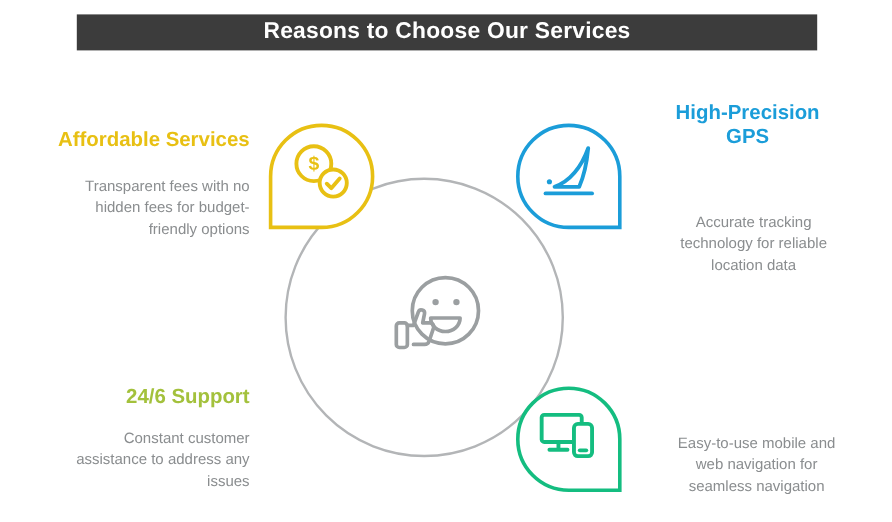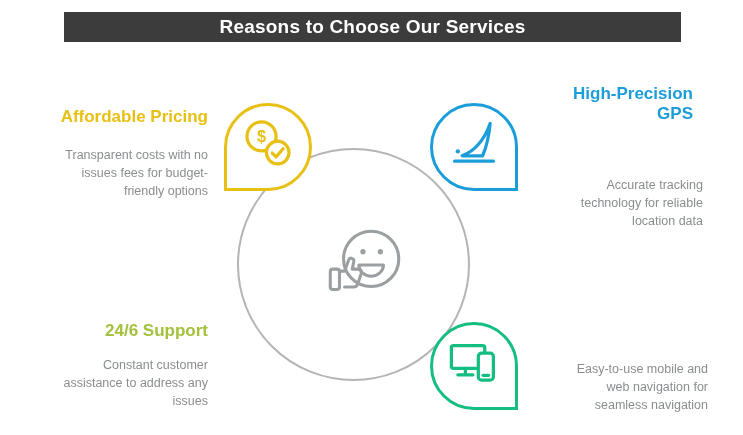--- a/index.html
+++ b/index.html
@@ -21,21 +21,21 @@
   .round-l{border-radius:50% 50% 50% 0;}
   .round-r{border-radius:50% 50% 0 50%;}
   .c-yellow{color:var(--accent-yellow,#e8c013);}
   .c-blue{color:var(--accent-blue,#1b9dd9);}
   .c-lime{color:var(--accent-lime,#a3c13c);}
   .c-green{color:var(--accent-green,#14bd80);}
 
   .quad-heading{position:absolute;font-weight:700;font-size:17px;line-height:1.2;z-index:3;}
   .quad-desc{position:absolute;color:var(--neutral-gray,#8a8d8f);font-size:12.5px;line-height:1.45;z-index:3;}
   .ta-r{text-align:right;}
-  .ta-l{text-align:right;}
+  .ta-l{text-align:center;}
 
   .h-pricing{right:535px;top:107px;width:190px;}
   .d-pricing{right:535px;top:146px;width:150px;}
   .h-gps{left:553px;top:84px;width:140px;}
   .d-gps{left:553px;top:150px;width:150px;margin-top:26px;}
   .h-support{right:535px;top:321px;width:190px;}
   .d-support{right:535px;top:356px;width:150px;}
   .h-platforms{left:553px;top:300px;width:130px;}
   .d-platforms{left:553px;top:360px;width:155px;}
 
@@ -63,22 +63,22 @@
       </g>
       <circle cx="44" cy="33" r="2.6" fill="currentColor"></circle>
       <circle cx="61" cy="33" r="2.6" fill="currentColor"></circle>
       <g fill="none" stroke="currentColor" stroke-width="3" stroke-linecap="round" stroke-linejoin="round">
         <rect x="12" y="50" width="9" height="20" rx="2.5"></rect>
         <path d="M21 52 h5 l4 -11 c1.2 -3 5.5 -1.6 5 1.5 l-1.5 7.5 h6 c2.5 0 3.5 2.2 2.8 4.2 l-3.5 10.5 c-0.6 1.8 -2 2.8 -3.8 2.8 h-9"></path>
       </g>
     </svg>
   </div>
 
-  <div class="quad-heading ta-r h-pricing c-yellow">Affordable Pricing</div>
-  <div class="quad-desc ta-r d-pricing">Transparent costs with no issues fees for budget-friendly options</div>
+  <div class="quad-heading ta-r h-pricing c-yellow">Affordable Services</div>
+  <div class="quad-desc ta-r d-pricing">Transparent fees with no hidden fees for budget-friendly options</div>
   <div class="petal round-l c-yellow petal-pricing">
     <span>
       <svg viewBox="0 0 52 52" aria-hidden="true">
         <circle cx="20" cy="18" r="13.5" fill="none" stroke="currentColor" stroke-width="3"></circle>
         <text x="20" y="23" font-size="15" font-weight="bold" fill="currentColor" text-anchor="middle">$</text>
         <circle cx="35" cy="33" r="10.5" fill="#ffffff" stroke="currentColor" stroke-width="3"></circle>
         <path d="M30 33.5 l3.5 3.5 l6.5 -7.5" fill="none" stroke="currentColor" stroke-width="3" stroke-linecap="round" stroke-linejoin="round"></path>
       </svg>
     </span>
   </div>

